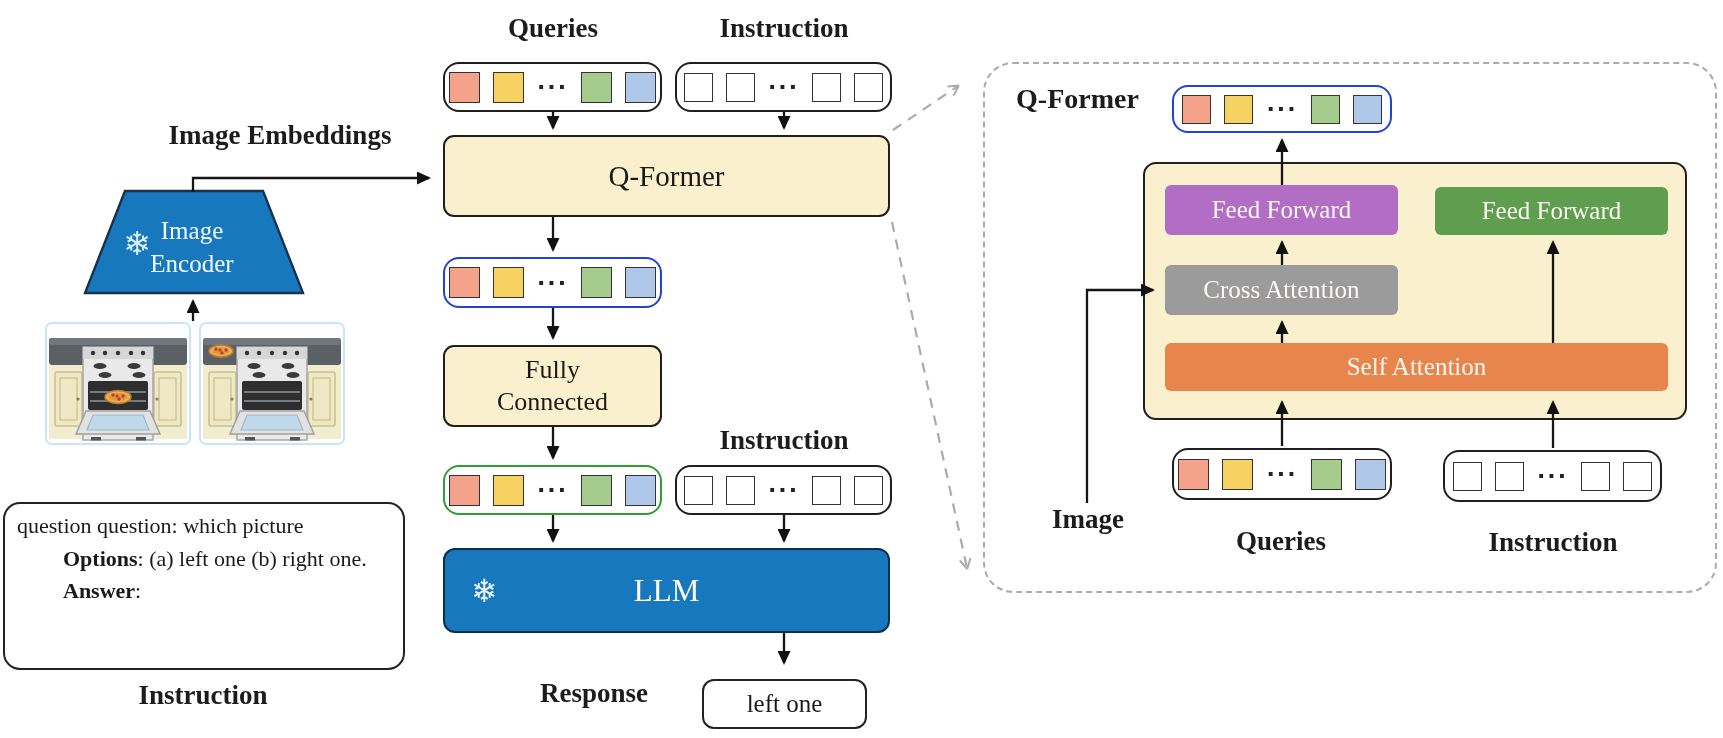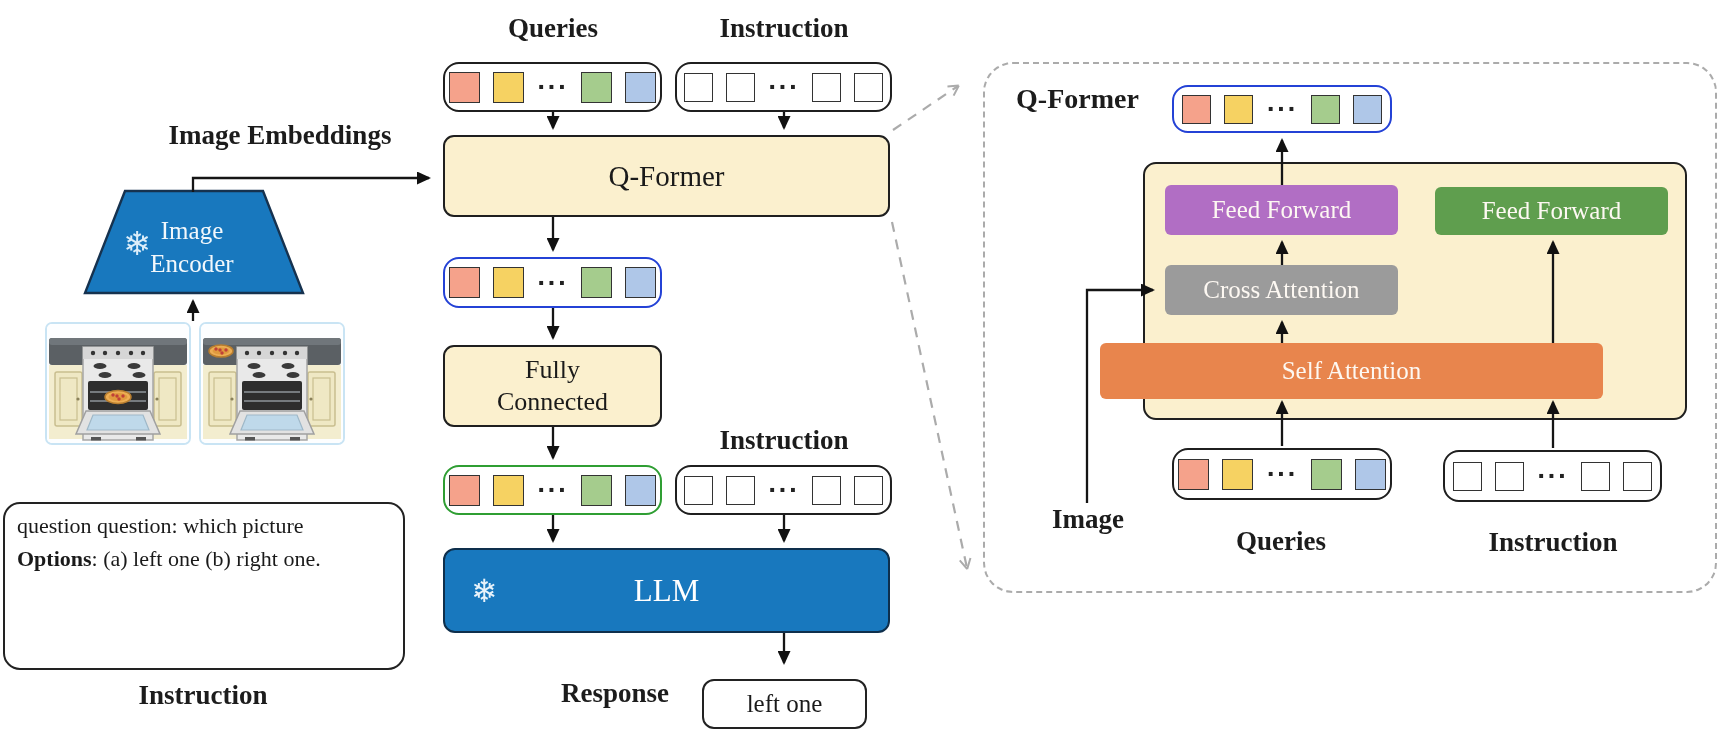--- a/index.html
+++ b/index.html
@@ -48,21 +48,21 @@
   }
   .bk-purple{background:#B16EC4;}
   .bk-green{background:#5F9E4E;}
   .bk-gray{background:#9B9B9B;}
   .bk-orange{background:#E8854D;}
   .inner-cream{background:#FBF0CE;border:2.2px solid #1f1f1f;border-radius:13px;box-sizing:border-box;}
   
   .thumb{width:146px;height:123px;border:2px solid #C9E4F4;border-radius:7px;background:#fff;
     box-sizing:border-box;overflow:hidden;}
   svg.overlay{position:absolute;left:0;top:0;pointer-events:none;}
-  b{font-weight:bold;}
+  b{font-weight:bold;margin-left:46px;}
 </style>
 </head>
 <body>
 
 <div id="canvas">
 
   <div class="abs lbl" style="left:125px;top:120px;width:310px;">Image Embeddings</div>
 
   <div class="abs" style="left:80px;top:188px;width:228px;height:108px;">
     <svg width="228" height="108" viewBox="0 0 228 108">
@@ -145,20 +145,21 @@
         <circle cx="15" cy="25" r="1.7" fill="#C04038"></circle>
         <circle cx="21" cy="29" r="1.7" fill="#C04038"></circle>
         <circle cx="25" cy="26" r="1.7" fill="#C04038"></circle>
         <circle cx="19" cy="26" r="1.7" fill="#C04038"></circle>
   </svg></div>
 
 
   <div id="instr-box" class="abs" style="left:3px;top:502px;width:402px;height:168px;">
       <div>question question: which picture</div>
       <div><b>Options</b>: (a) left one (b) right one.</div>
+      <div><b>Answer</b>:</div>
     </div>
 
   <div class="abs lbl" style="left:63px;top:680px;width:280px;">Instruction</div>
 
   <div class="abs lbl" style="left:443px;top:13px;width:220px;">Queries</div>
   <div class="abs lbl" style="left:675px;top:13px;width:218px;">Instruction</div>
 
   <div class="abs strip" style="left:443px;top:62px;width:219px;height:50px;">
       <span class="sq" style="background: rgb(245, 162, 139);"></span>
       <span class="sq" style="background: rgb(246, 210, 98);"></span>
@@ -208,21 +209,21 @@
       <span class="dots">···</span>
       <span class="sq" style="background: rgb(255, 255, 255);"></span>
       <span class="sq" style="background: rgb(255, 255, 255);"></span>
     </div>
 
   <div class="abs blue-box" style="left:443px;top:548px;width:447px;height:85px;">
     <span class="snow">❄</span>
     <span>LLM</span>
   </div>
 
-  <div class="abs lbl" style="left:540px;top:678px;width:150px;text-align:center;">Response</div>
+  <div class="abs lbl" style="left:540px;top:678px;width:150px;text-align:left;">Response</div>
   <div class="abs plain-box" style="left:702px;top:670px;width:165px;height:50px;">
     <span>left one</span>
   </div>
 
   <div id="panel" class="abs" style="left:983px;top:62px;width:734px;height:531px;"></div>
 
   <div class="abs lbl" style="left:995px;top:84px;width:165px;font-size:28px;">Q-Former</div>
 
   <div class="abs strip b-blue small" style="left:1172px;top:85px;width:220px;height:48px;">
       <span class="sq" style="background: rgb(245, 162, 139);"></span>
@@ -236,21 +237,21 @@
 
   <div class="abs block bk-purple" style="left:1165px;top:185px;width:233px;height:50px;">
     <span>Feed Forward</span>
   </div>
   <div class="abs block bk-green" style="left:1435px;top:187px;width:233px;height:48px;">
     <span>Feed Forward</span>
   </div>
   <div class="abs block bk-gray" style="left:1165px;top:265px;width:233px;height:50px;">
     <span>Cross Attention</span>
   </div>
-  <div class="abs block bk-orange" style="left:1100px;top:343px;width:503px;height:56px;">
+  <div class="abs block bk-orange" style="left:1165px;top:343px;width:503px;height:48px;">
     <span>Self Attention</span>
   </div>
 
   <div class="abs strip" style="left:1172px;top:448px;width:220px;height:52px;">
       <span class="sq" style="background: rgb(245, 162, 139);"></span>
       <span class="sq" style="background: rgb(246, 210, 98);"></span>
       <span class="dots">···</span>
       <span class="sq" style="background: rgb(165, 204, 141);"></span>
       <span class="sq" style="background: rgb(175, 199, 232);"></span>
     </div>

